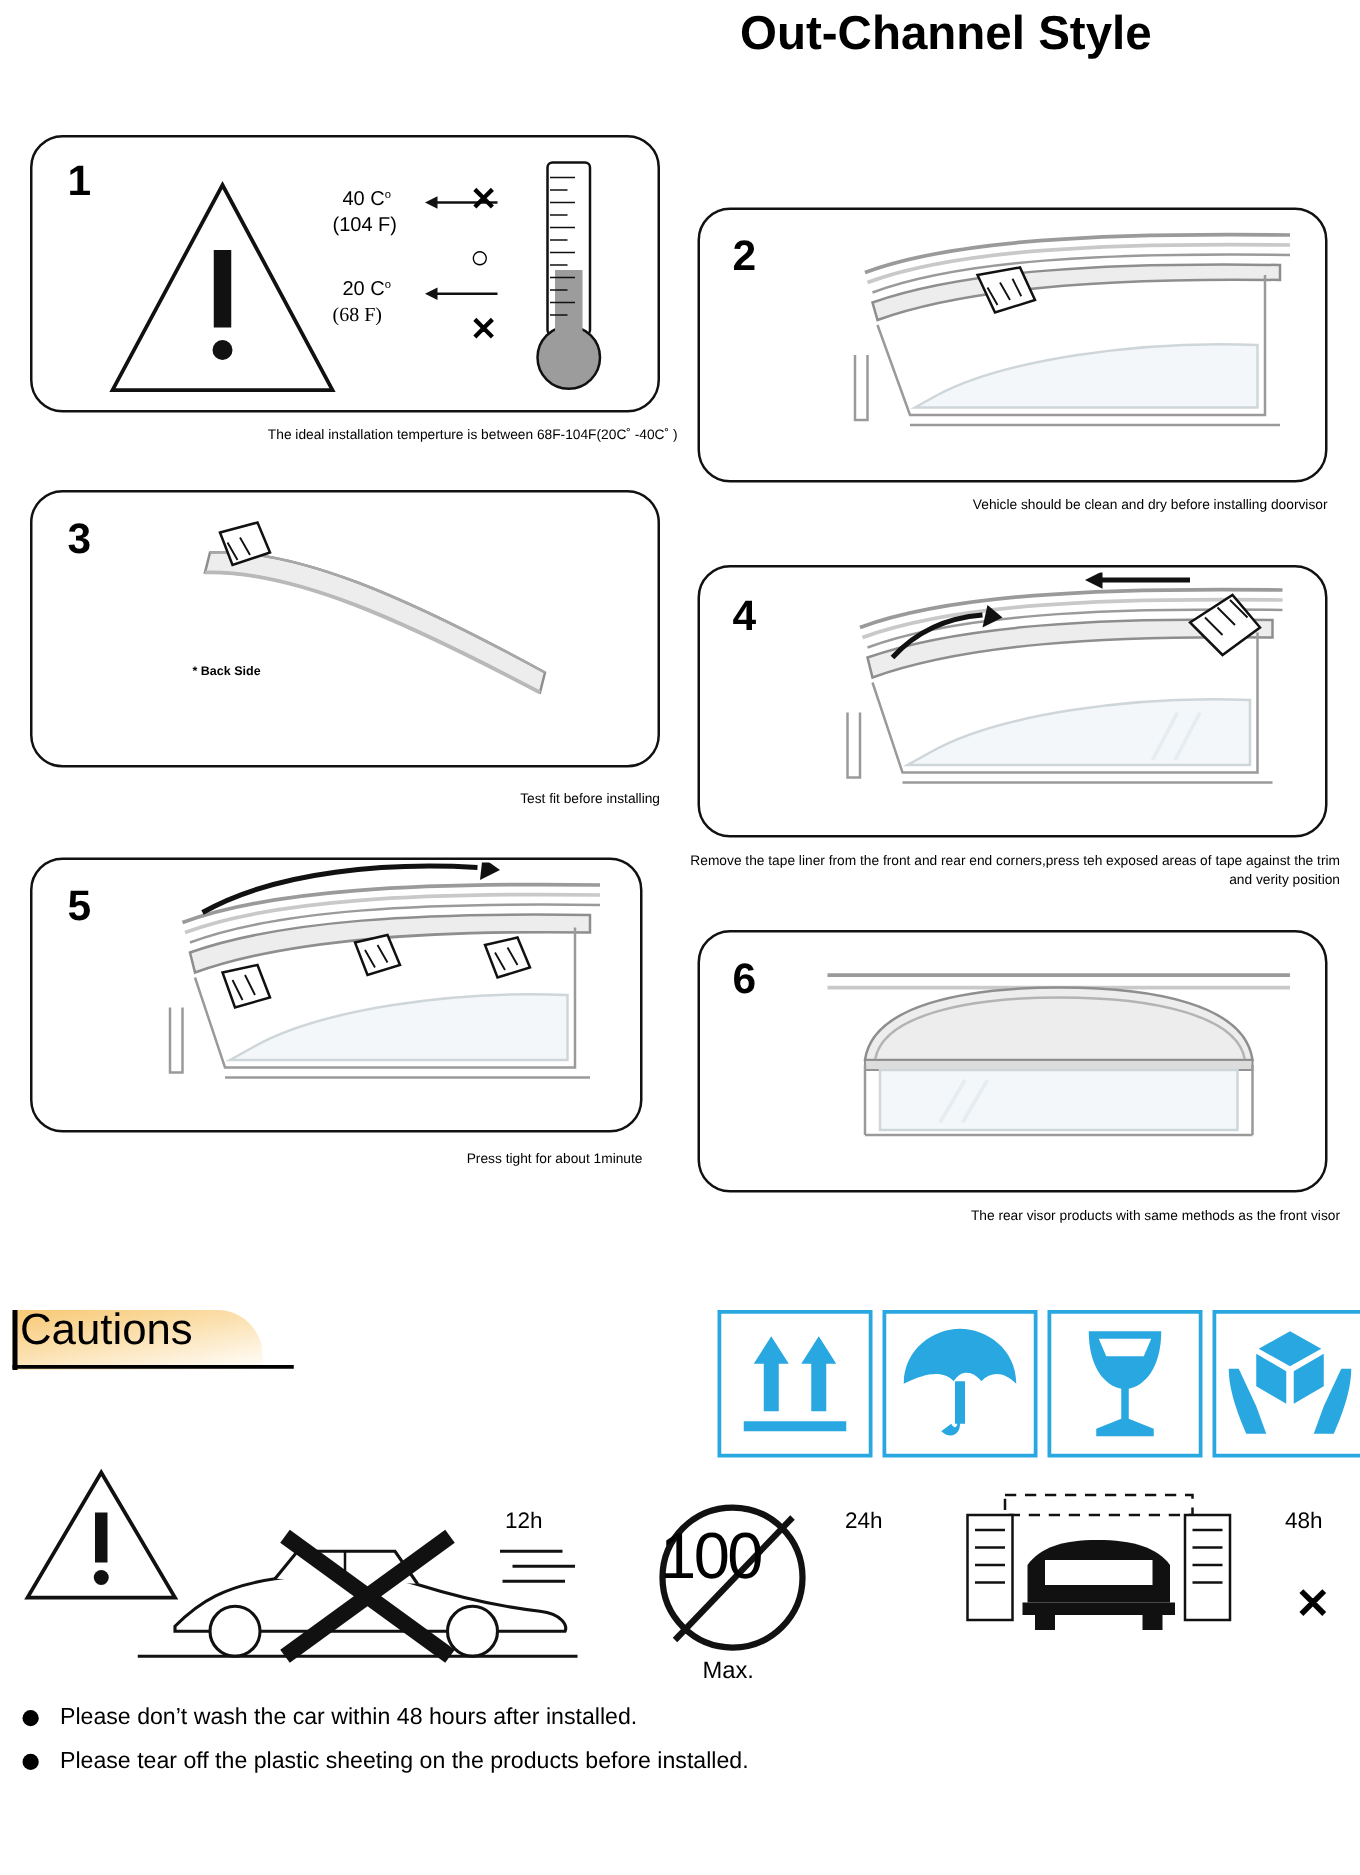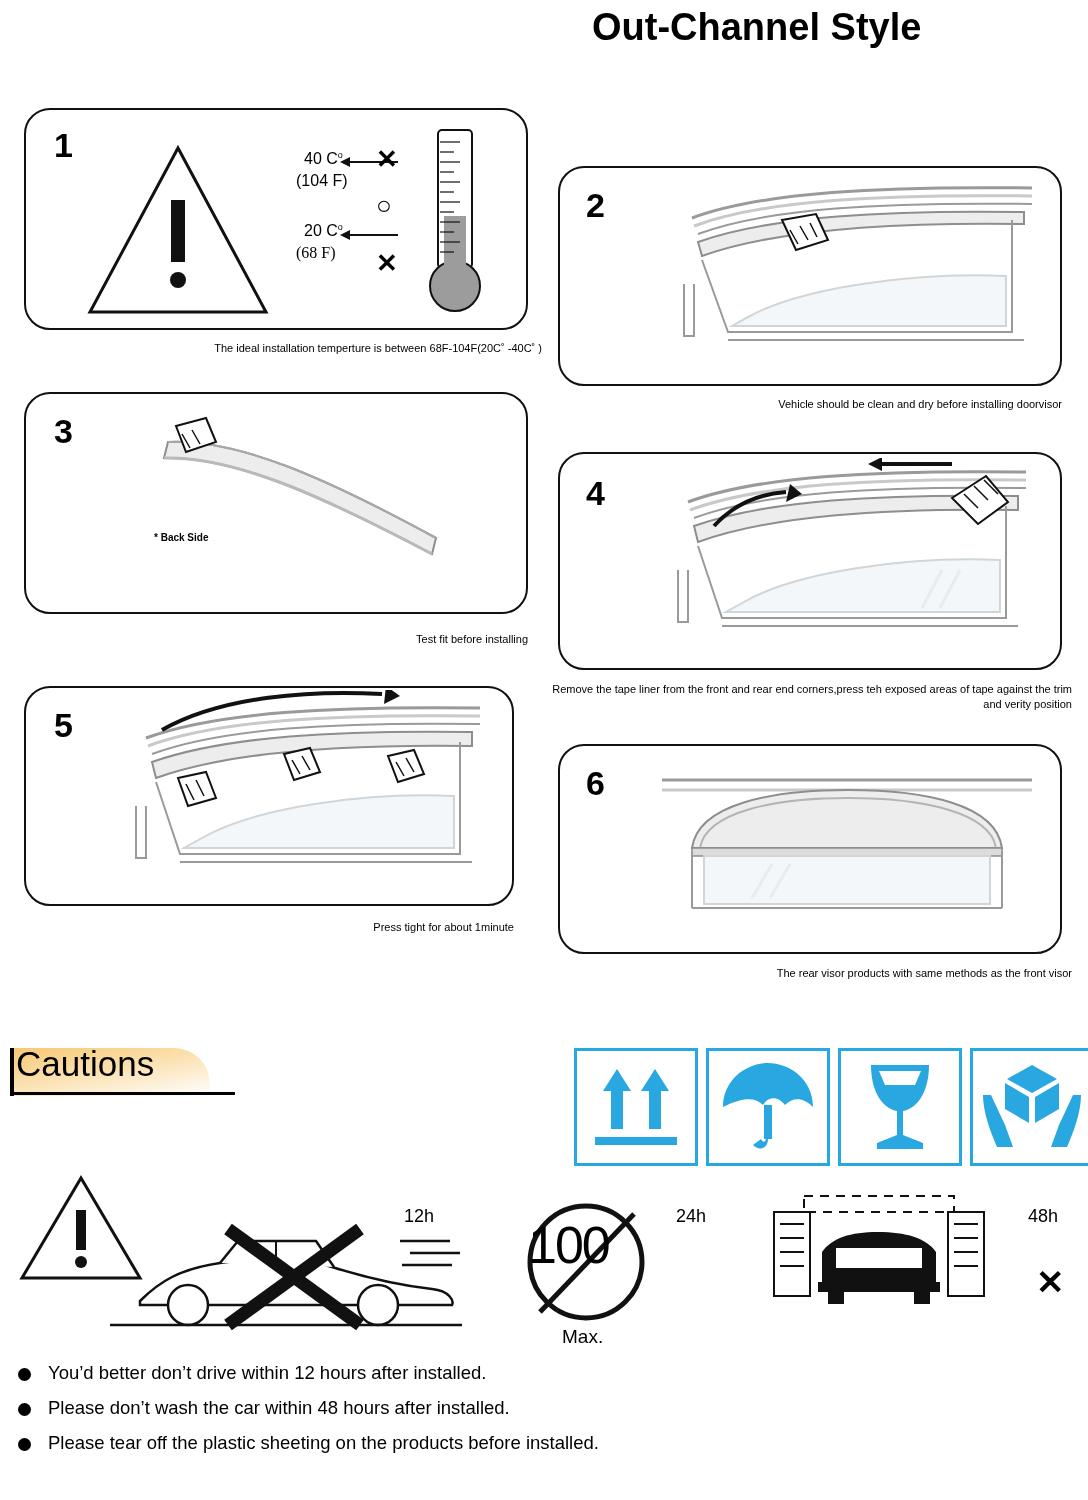--- a/index.html
+++ b/index.html
@@ -71,21 +71,21 @@
   
   .bullets { position: absolute; left: 18px; top: 1362px; width: 860px; }
   .bullet-row { display: flex; align-items: flex-start; margin-bottom: 13.5px; }
   .bullet-dot {
     width: 13px; height: 13px; border-radius: 50%; background: #000;
     margin-right: 17px; margin-top: 6px; flex: 0 0 auto;
   }
   .bullet-text { font-size: 18.5px; line-height: 1.15; }
 
   
-  .temp-txt { position: absolute; font-size: 16px; white-space: nowrap; margin-left: 30px; }
+  .temp-txt { position: absolute; font-size: 16px; white-space: nowrap; }
   .deg { font-size: 9px; vertical-align: super; }
 
   .big-x { position: absolute; font-size: 26px; font-weight: bold; line-height: 1; }
   .maxlbl { position: absolute; font-size: 19px; }
   .hrlbl { position: absolute; font-size: 18px; }
 </style>
 </head>
 <body>
 
 <div class="hdr-row">
@@ -367,23 +367,19 @@
   <rect x="52" y="92" width="122" height="10" fill="#111"></rect>
   <rect x="62" y="102" width="16" height="12" fill="#111"></rect>
   <rect x="148" y="102" width="16" height="12" fill="#111"></rect>
 </svg>
 <div class="hrlbl" style="left:1028px; top:1206px;">48h</div>
 <div style="position:absolute; left:1036px; top:1262px; font-size:34px; font-weight:bold;">✕</div>
 
 <div class="bullets">
   <div class="bullet-row">
     <div class="bullet-dot"></div>
-    <div class="bullet-text">You’d better don’t drive within 12 hours after installed.</div>
-  </div>
-  <div class="bullet-row">
-    <div class="bullet-dot"></div>
     <div class="bullet-text">Please don’t wash the car within 48 hours after installed.</div>
   </div>
   <div class="bullet-row">
     <div class="bullet-dot"></div>
     <div class="bullet-text">Please tear off the plastic sheeting on the products before installed.</div>
   </div>
 </div>
 
 </body></html>

